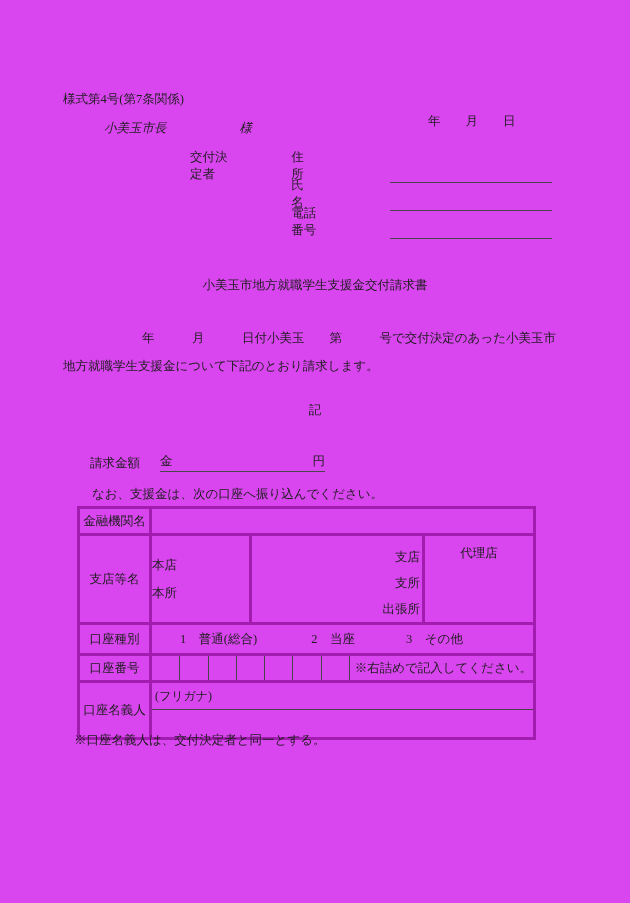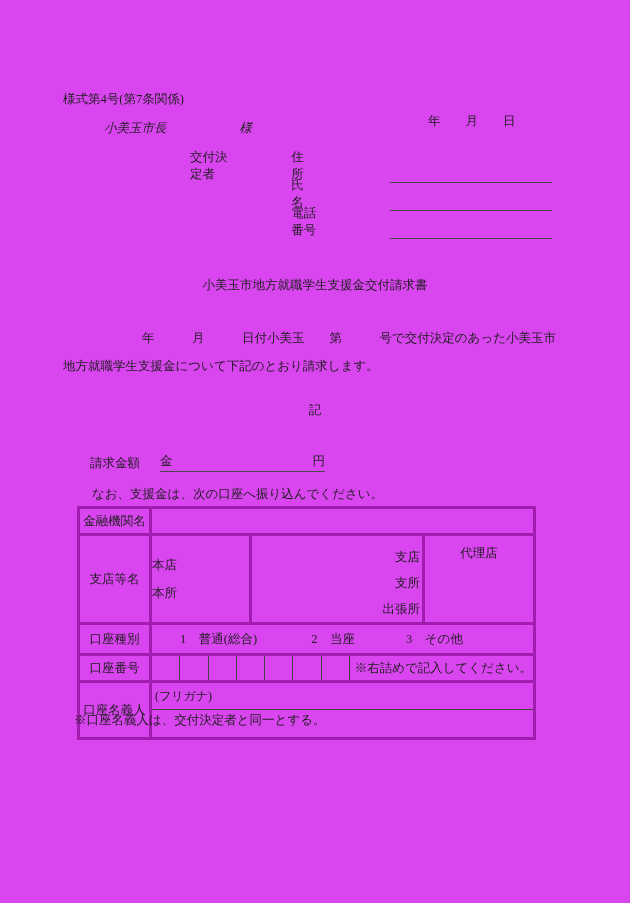--- a/index.html
+++ b/index.html
@@ -65,21 +65,21 @@
   .opt3 { margin-left: 48px; }
   .num-cell { padding: 0; }
   .num-flex { display: flex; height: 100%; align-items: stretch; }
   .num-box { width: 28.3px; border-right: 1px solid #454545; }
   .num-note { flex: 1; align-self: center; text-align: right; padding-right: 1px; white-space: nowrap; }
   .holder-cell { padding: 0; vertical-align: top; }
   .furigana { height: 27px; line-height: 27px; border-bottom: 1px solid #454545; padding-left: 3px; font-size: 12px; }
   .holder-blank { height: 27px; }
 
   
-  .footnote-1 { left: 74px; top: 712px; }
+  .footnote-1 { left: 74px; top: 732px; }
   .footnote-2 { left: 74px; top: 762px; }
 </style>
 </head>
 <body>
 
 <div class="page">
 
   <div class="abs form-code">様式第4号(第7条関係)</div>
 
   <div class="abs date-line">年　　月　　日</div>

